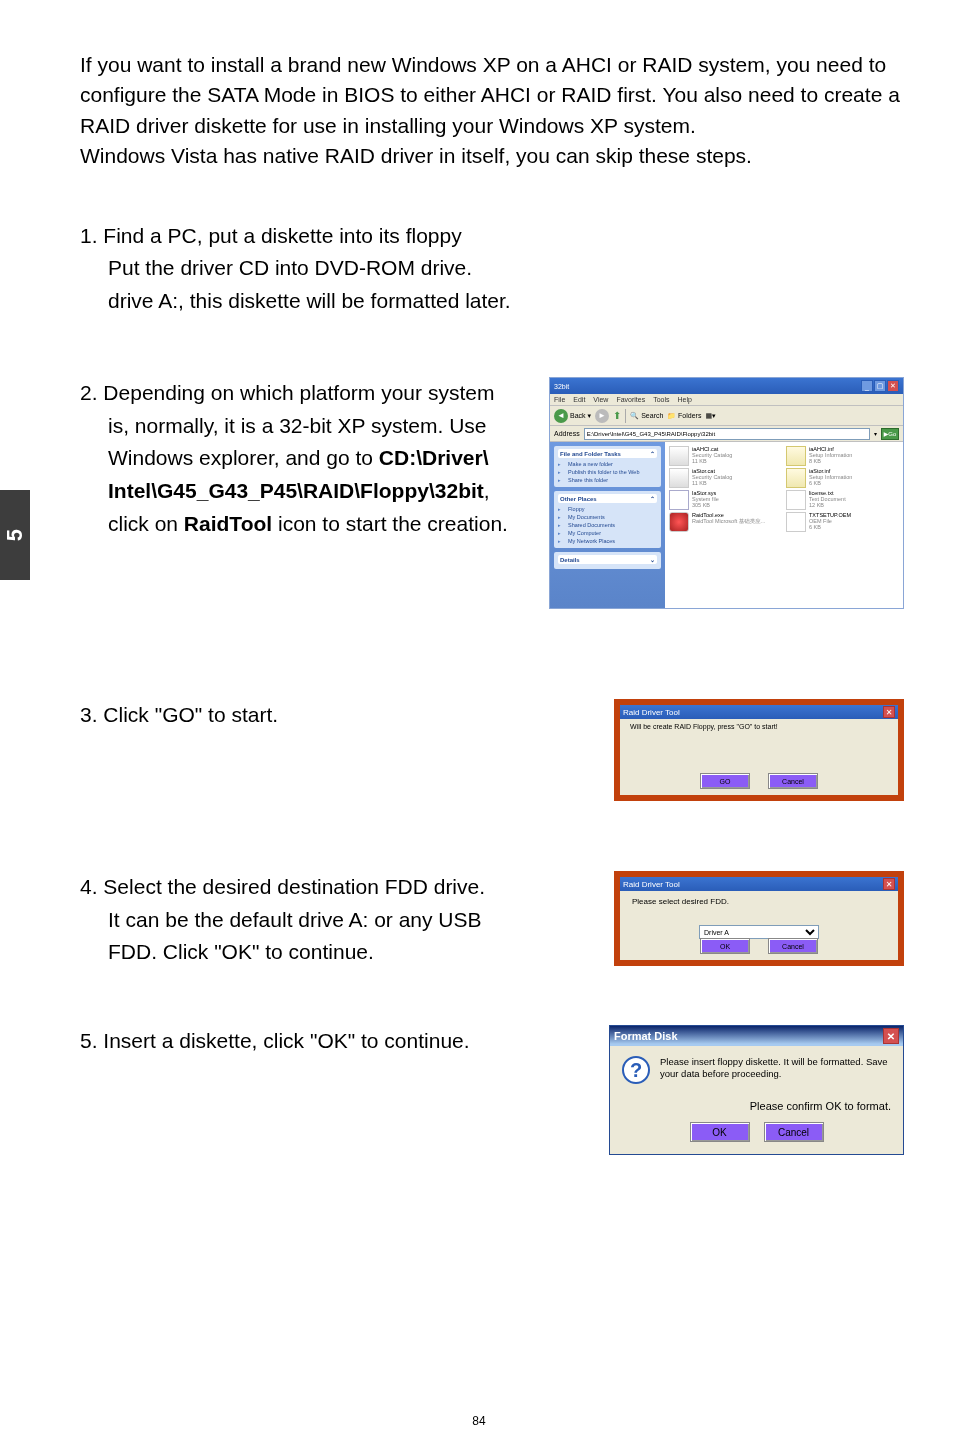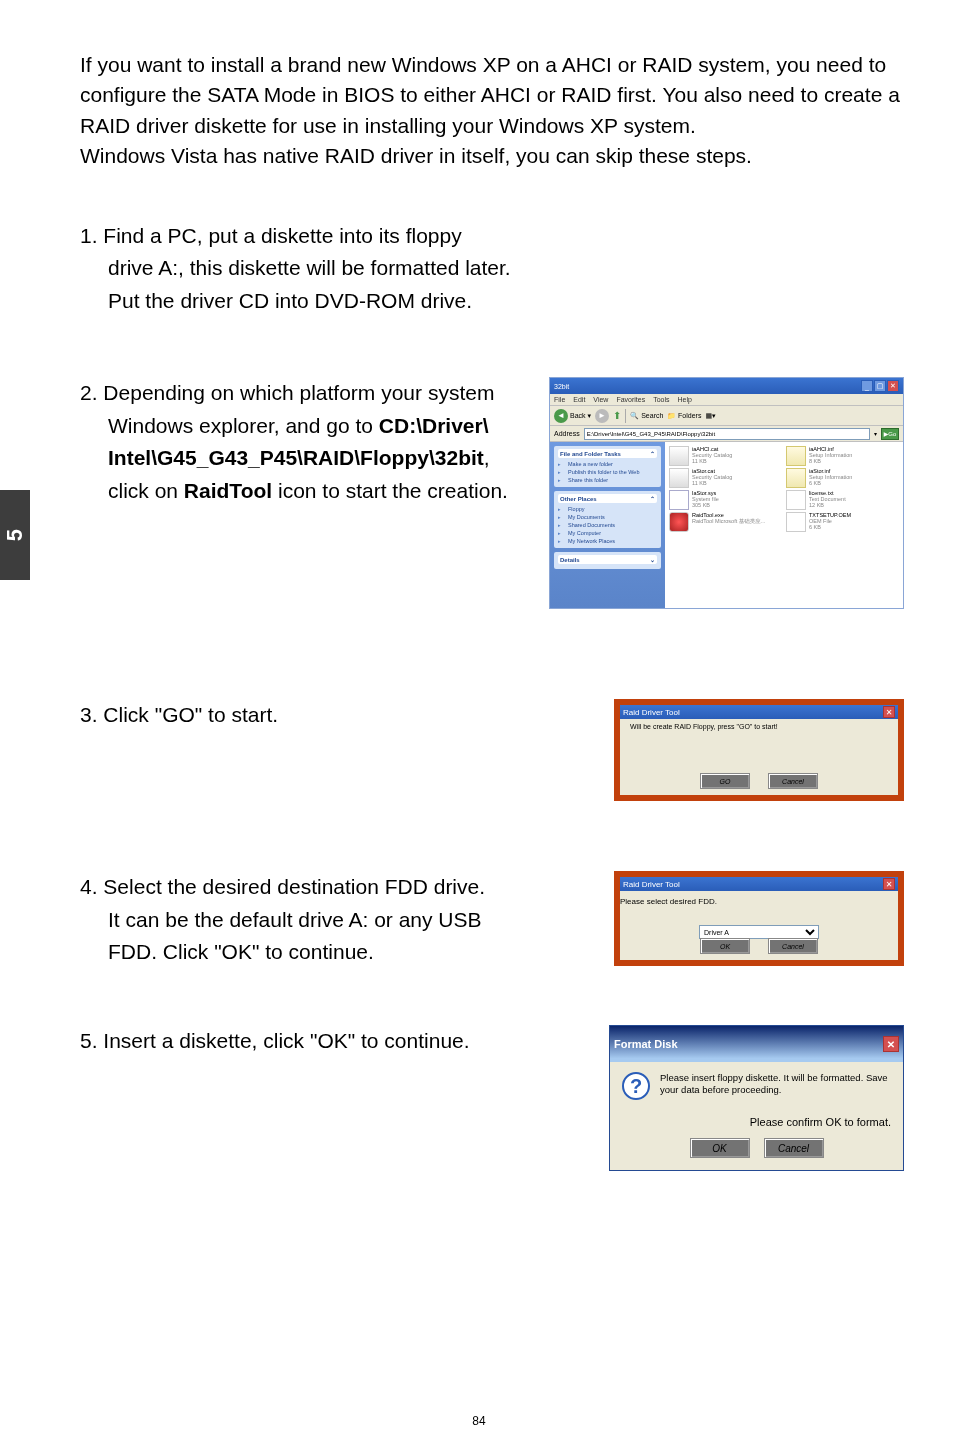--- a/index.html
+++ b/index.html
@@ -46,29 +46,29 @@
   .explorer .fname { color:#000; }
   .explorer .fdesc { color:#888; }
   
   .dlg { border:6px solid #c2410c; background:#ece9d8; font-size:8px; }
   .dlg .dlg-title { background:linear-gradient(#3b74d1,#2a5db8); color:#fff; height:14px; display:flex; align-items:center; justify-content:space-between; padding:0 3px; }
   .dlg .dlg-title .dlg-close { width:12px;height:12px; background:#d45050; color:#fff; display:flex;align-items:center;justify-content:center; border:1px solid #a33; font-size:8px; }
   .dlg3 { width:290px; height:102px; }
   .dlg3 .dlg-body { padding:4px 10px; height:calc(100% - 14px); position:relative; }
   .dlg3 .dlg-msg { font-size:7px; display:block; }
   .dlg3 .btnrow { position:absolute; bottom:6px; left:0; right:0; display:flex; justify-content:center; gap:18px; }
-  .winbutton { min-width:50px; height:16px; border:1px solid #888; background:#737373; font-size:7px; display:flex; align-items:center; justify-content:center; padding: 0 6px; box-shadow: inset 1px 1px 0 #fff, inset -1px -1px 0 #999; font-style: italic; }
+  .winbutton { min-width:50px; height:16px; border:1px solid #888; background:#8b5cf6; font-size:7px; display:flex; align-items:center; justify-content:center; padding: 0 6px; box-shadow: inset 1px 1px 0 #fff, inset -1px -1px 0 #999; }
   .dlg4 { width:290px; height:95px; }
-  .dlg4 .dlg-body { padding:6px 0; height:calc(100% - 14px); position:relative; }
+  .dlg4 .dlg-body { padding:6px 12px; height:calc(100% - 14px); position:relative; }
   .dlg4 .selectrow { position:absolute; top:34px; left:0; right:0; display:flex; justify-content:center; gap:0; }
   .dlg4 select { width:120px; height:14px; font-size:7px; border:1px solid #7f9db9; background:#fff; }
   .dlg4 .btnrow { position:absolute; bottom:6px; left:0; right:0; display:flex; justify-content:center; gap:18px; }
   
   .fmtdlg { width:295px; border:1px solid #244a92; background:#ece9d8; font-size:10px; }
-  .fmtdlg .dlg-title { background:linear-gradient(#0a246a,#a6caf0 90%); color:#fff; height:36px; display:flex; align-items:center; justify-content:space-between; padding:0 4px; font-weight:bold; font-size:11px; }
+  .fmtdlg .dlg-title { background:linear-gradient(#0a246a,#a6caf0 90%); color:#fff; height:20px; display:flex; align-items:center; justify-content:space-between; padding:0 4px; font-weight:bold; font-size:11px; }
   .fmtdlg .dlg-title .dlg-close { width:16px;height:16px; background:#d45050; color:#fff; display:flex;align-items:center;justify-content:center; border:1px solid #a33; font-size:10px; }
   .fmtdlg .fmt-body { padding:10px 12px 12px 12px; }
   .fmtdlg .fmt-row1 { display:flex; gap:10px; align-items:flex-start; }
   .fmtdlg .qicon { width:28px;height:28px; border-radius:50%; background:#fff; border:2px solid #2a5db8; color:#2a5db8; font-size:20px; font-weight:bold; display:flex;align-items:center;justify-content:center; flex-shrink:0; }
   .fmtdlg .fmt-msg { font-size:9.5px; line-height:1.25; }
   .fmtdlg .fmt-confirm { text-align:right; margin-top:16px; font-size:11px; }
   .fmtdlg .fmt-btns { display:flex; justify-content:center; gap:14px; margin-top:10px; }
   .fmtdlg .winbutton { min-width:60px; height:20px; font-size:10px; }
   .pagenum { position:absolute; bottom:24px; left:4px; right:0; text-align:center; font-size:12px; }
   .step2 { align-items: flex-start; margin-bottom: 90px; }
@@ -86,28 +86,29 @@
 
 <div class="page">
 
   <p class="intro">
     <span>If you want to install a brand new Windows XP on a AHCI or RAID system, you need to configure the SATA Mode in BIOS to either AHCI or RAID first. You also need to create a RAID driver diskette for use in installing your Windows XP system.<br>Windows Vista has native RAID driver in itself, you can skip these steps.</span>
   </p>
 
   <div class="step-row">
     <div class="step-text">
       <span>1. </span><span>Find a PC, put a diskette into its floppy</span>
+      <span class="indent">Put the driver CD into DVD-ROM drive.</span>
       <span class="indent">drive A:, this diskette will be formatted later.</span>
-      <span class="indent">Put the driver CD into DVD-ROM drive.</span>
     </div>
   </div>
 
   <div class="step-row step2">
     <div class="step-text">
       <span>2. </span><span>Depending on which platform your system</span>
+      <span class="indent">is, normally, it is a 32-bit XP system. Use</span>
       <span class="indent"><span>Windows explorer, and go to </span><span class="bold">CD:\Driver\</span></span>
       <span class="indent"><span class="bold">Intel\G45_G43_P45\RAID\Floppy\32bit</span><span>,</span></span>
       <span class="indent"><span>click on </span><span class="bold">RaidTool</span><span> icon to start the creation.</span></span>
     </div>
     <div class="step-img">
       <div class="explorer">
         <div class="titlebar">
           <span>32bit</span>
           <span class="winbtns">
             <span class="winbtn">_</span>

